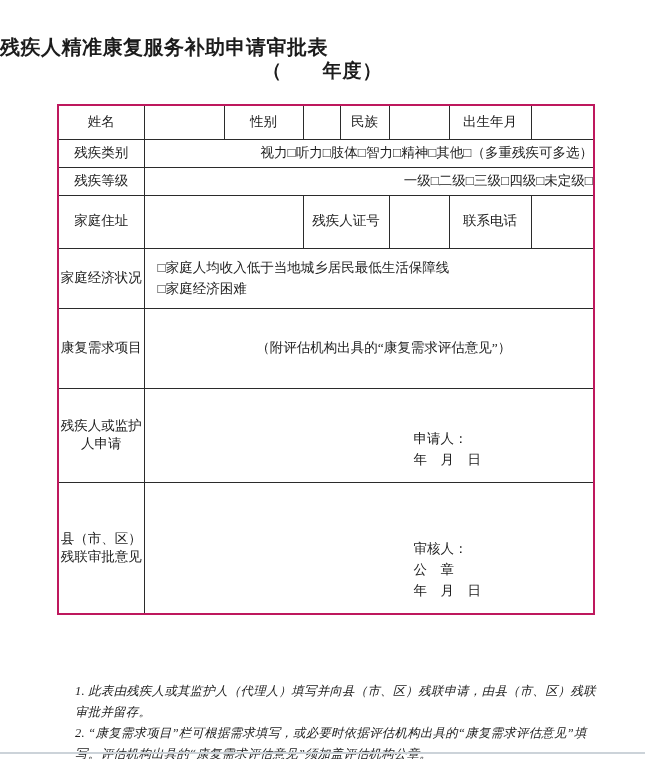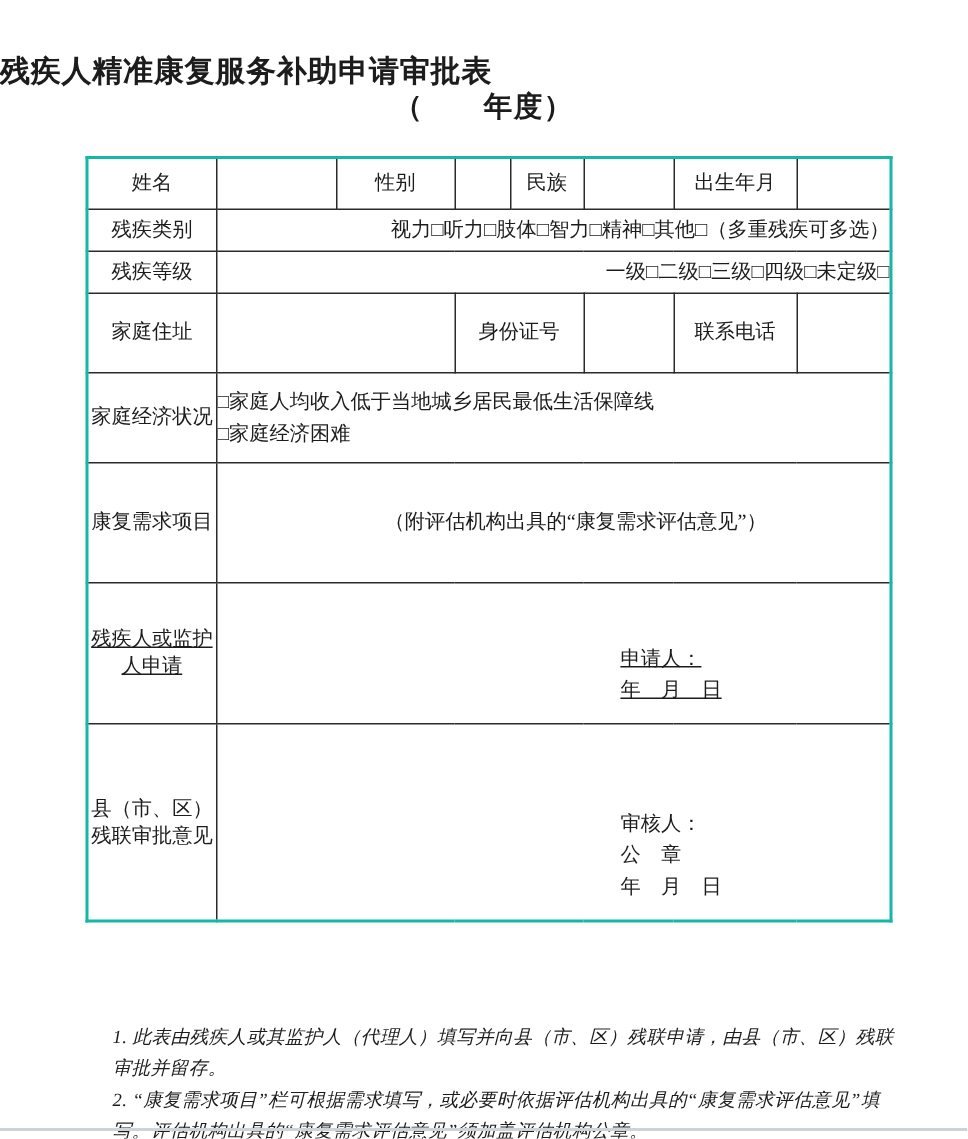--- a/index.html
+++ b/index.html
@@ -11,42 +11,42 @@
     position:absolute;top:34px;left:0;width:645px;
     font-size:20px;font-weight:bold;letter-spacing:0.5px;
   }
   .doc-subtitle{
     position:absolute;top:58px;left:0;width:645px;text-align:center;
     font-size:19px;font-weight:bold;letter-spacing:1px;
   }
   table.form{
     position:absolute;top:104px;left:57px;width:536px;
     border-collapse:collapse;table-layout:fixed;
-    border:2px solid #14b8a6;
+    border:2px solid #be185d;
   }
   td{
     border:1px solid #2b2b2b;padding:0;font-size:13.5px;
     text-align:center;vertical-align:middle;line-height:1.35;
     overflow:hidden;
   }
   tr.r1{height:34px;} tr.r2{height:34px;} tr.r3{height:28px;} tr.r4{height:28px;}
-  tr.r5{height:53px;} tr.r6{height:60px;} tr.r7{height:80px;} tr.r8{height:94px;text-decoration:underline;}
+  tr.r5{height:53px;} tr.r6{height:60px;} tr.r7{height:80px;} tr.r8{height:94px;}
   tr.r9{height:132px;}
   td.lbl{white-space:pre-line;}
   td.fill{background:#ffffff;}
   td.opts{text-align:right;padding-left:30px;}
   td.cert{font-size:12.5px;line-height:1.3;}
   .cert-sub{font-size:11px;display:block;}
   td.assess-note{text-align:center;padding-left:30px;font-size:13.5px;}
   td.signcell{vertical-align:bottom;}
   .sign-block{
     margin-left:60%;margin-bottom:12px;width:max-content;
     text-align:left;line-height:21px;font-size:13.5px;
   }
-  .econ-lines{text-align:left;padding-left:0;line-height:21px;}
+  .econ-lines{text-align:left;padding-left:13px;line-height:21px;}
   .notes{
     position:absolute;top:681px;left:75px;width:524px;
     font-size:12.4px;line-height:21px;font-style:italic;
     letter-spacing:0.3px;
   }
   .notes p{margin:0;}
   .footer-line{
     position:absolute;top:752px;left:0;width:645px;height:2px;background:#ccd3d9;
   }
 </style>
@@ -87,21 +87,21 @@
   </tr>
 
   <tr class="r4">
     <td class="lbl">残疾等级</td>
     <td class="opts" colspan="7">一级□二级□三级□四级□未定级□</td>
   </tr>
 
   <tr class="r5">
     <td class="lbl">家庭住址</td>
     <td class="fill" colspan="2"></td>
-    <td class="lbl" colspan="2">身份证号</td>
+    <td class="lbl" colspan="2">残疾人证号</td>
     <td class="fill"></td>
     <td class="lbl">联系电话</td>
     <td class="fill"></td>
   </tr>
 
   <tr class="r6">
     <td class="lbl">家庭经济状况</td>
     <td class="econ-lines" colspan="7">
       <div>□家庭人均收入低于当地城乡居民最低生活保障线</div>
       <div>□家庭经济困难</div>

